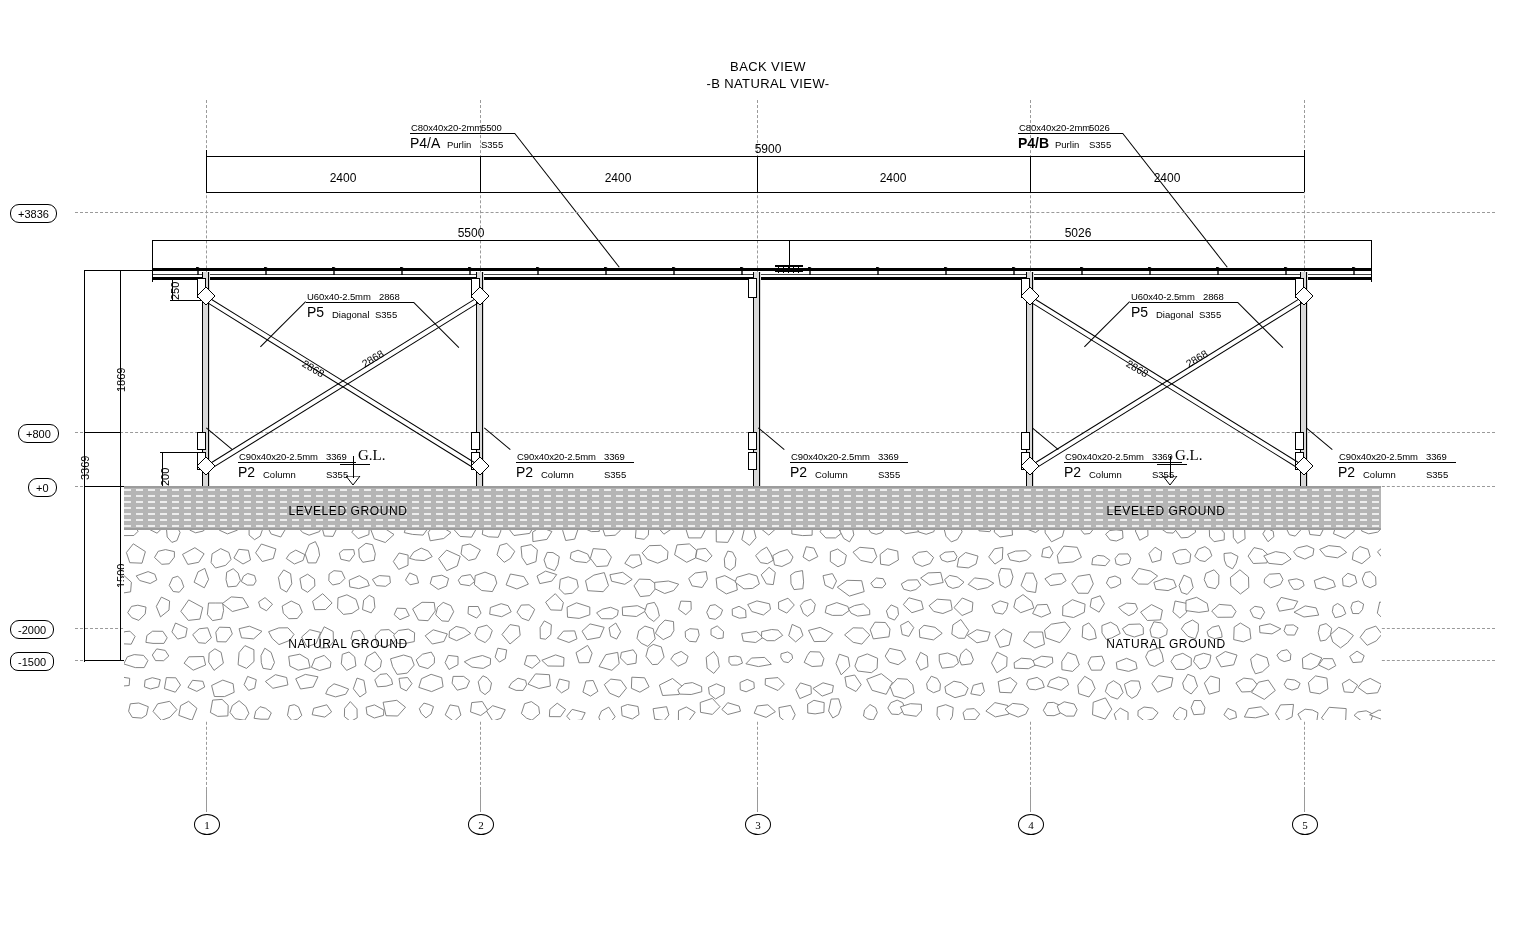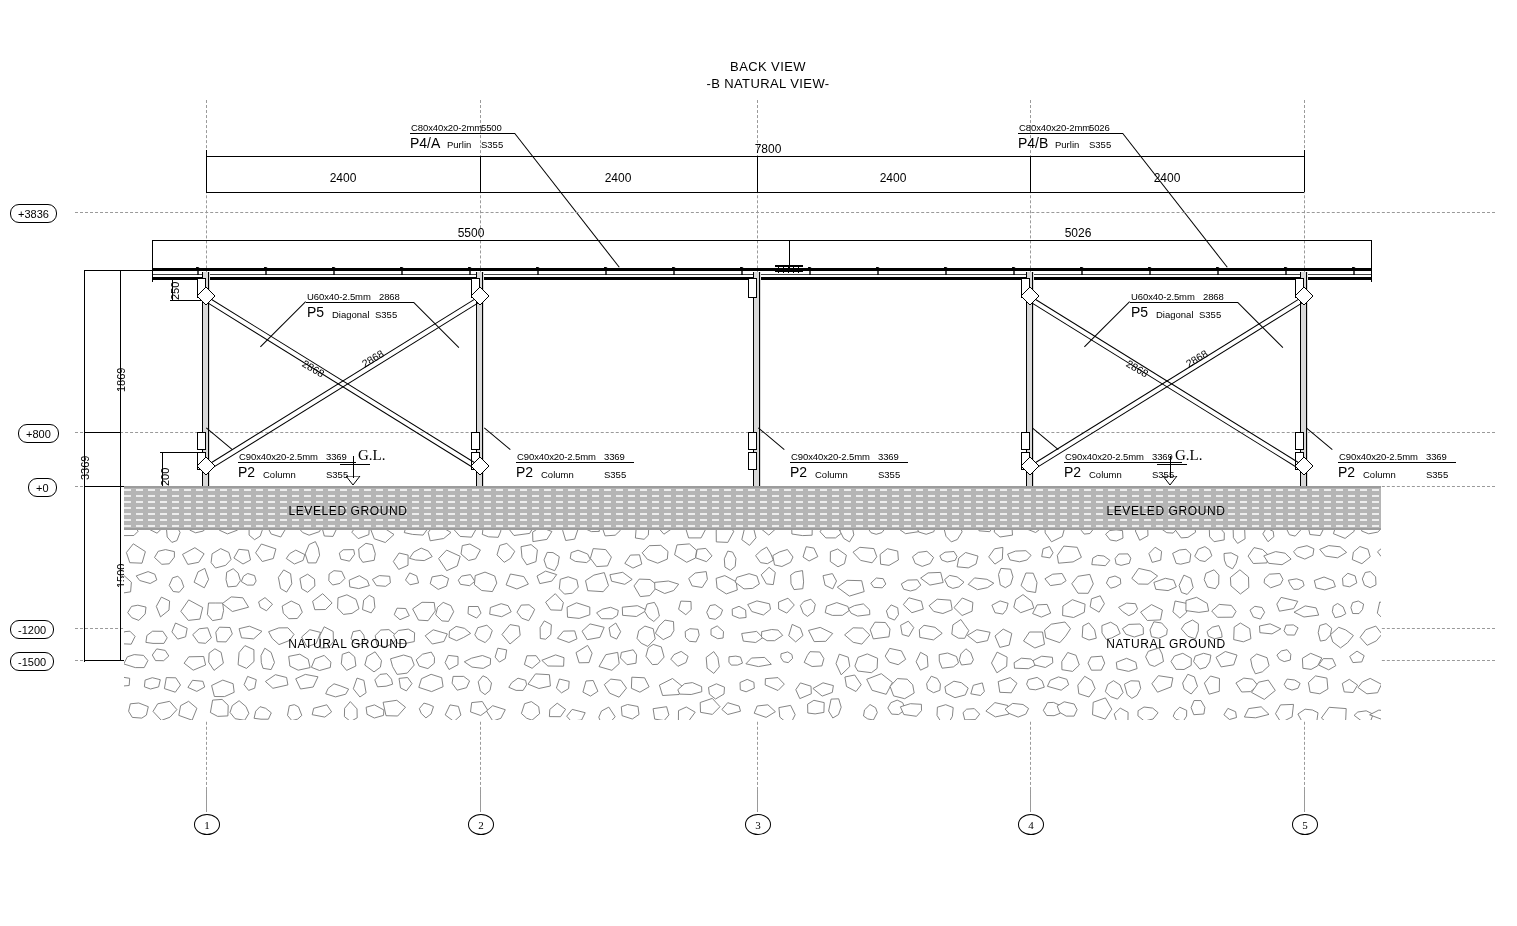--- a/index.html
+++ b/index.html
@@ -63,21 +63,21 @@
 
   <div class="grid-dash" style="left:206px;top:100px;height:710px;"></div>
   <div class="grid-dash" style="left:480px;top:100px;height:710px;"></div>
   <div class="grid-dash" style="left:757px;top:100px;height:710px;"></div>
   <div class="grid-dash" style="left:1030px;top:100px;height:710px;"></div>
   <div class="grid-dash" style="left:1304px;top:100px;height:710px;"></div>
 
   <div class="dimline" style="left:206px;top:156px;width:1098px;"></div>
   <div class="dimv" style="left:206px;top:150px;height:42px;"></div>
   <div class="dimv" style="left:1304px;top:150px;height:42px;"></div>
-  <div class="t c dim" style="left:768px;top:143px;">7800</div>
+  <div class="t c dim" style="left:768px;top:143px;">5900</div>
 
   <div class="dimline" style="left:206px;top:192px;width:1098px;"></div>
   <div class="dimv" style="left:480px;top:156px;height:36px;"></div>
   <div class="dimv" style="left:757px;top:156px;height:36px;"></div>
   <div class="dimv" style="left:1030px;top:156px;height:36px;"></div>
 
   <div class="t c dim" style="left:343px;top:172px;">2400</div>
   <div class="t c dim" style="left:618px;top:172px;">2400</div>
   <div class="t c dim" style="left:893px;top:172px;">2400</div>
   <div class="t c dim" style="left:1167px;top:172px;">2400</div>
@@ -86,36 +86,36 @@
   <div class="t lbl-spec" style="left:411px;top:123px;">C80x40x20-2mm</div>
   <div class="t lbl-spec" style="left:481px;top:123px;">5500</div>
   <div class="t lbl-big" style="left:410px;top:136px;">P4/A</div>
   <div class="t lbl-sm" style="left:447px;top:140px;">Purlin</div>
   <div class="t lbl-sm" style="left:481px;top:140px;">S355</div>
   <div class="lead" style="left:515px;top:133px;width:170px;transform:rotate(52deg);"></div>
 
   <div class="ul" style="left:1018px;top:133px;width:105px;"></div>
   <div class="t lbl-spec" style="left:1019px;top:123px;">C80x40x20-2mm</div>
   <div class="t lbl-spec" style="left:1089px;top:123px;">5026</div>
-  <div class="t lbl-big" style="left:1018px;top:136px;">P4/B</div>
+  <div class="t lbl-big" style="left:1018px;top:136px;font-weight:bold;">P4/B</div>
   <div class="t lbl-sm" style="left:1055px;top:140px;">Purlin</div>
   <div class="t lbl-sm" style="left:1089px;top:140px;">S355</div>
   <div class="lead" style="left:1123px;top:133px;width:170px;transform:rotate(52deg);"></div>
 
   <div class="lvl-dash" style="left:75px;top:212px;width:1420px;"></div>
   <div class="lvl-dash" style="left:75px;top:432px;width:1420px;"></div>
   <div class="lvl-dash" style="left:75px;top:486px;width:1420px;"></div>
   <div class="lvl-dash" style="left:75px;top:628px;width:1420px;"></div>
   <div class="lvl-dash" style="left:75px;top:660px;width:1420px;"></div>
 
   <div class="lvlbub" style="left:10px;top:204px;">+3836</div>
   <div class="lvlbub" style="left:18px;top:424px;">+800</div>
   <div class="lvlbub" style="left:28px;top:478px;">+0</div>
-  <div class="lvlbub" style="left:10px;top:620px;">-1200</div>
-  <div class="lvlbub" style="left:10px;top:652px;">-1500</div>
+  <div class="lvlbub" style="left:10px;top:620px;">-2000</div>
+  <div class="lvlbub" style="left:10px;top:652px;border-radius:8px;">-1500</div>
 
   <div class="dimv" style="left:84px;top:270px;height:392px;"></div>
   <div class="dimline" style="left:84px;top:270px;width:125px;"></div>
   <div class="dimline" style="left:84px;top:660px;width:40px;"></div>
 
   <div class="dimv" style="left:120px;top:270px;height:216px;"></div>
   <div class="dimline" style="left:84px;top:432px;width:36px;"></div>
   <div class="dimline" style="left:84px;top:486px;width:40px;"></div>
   <div class="dimv" style="left:120px;top:486px;height:174px;"></div>
 

